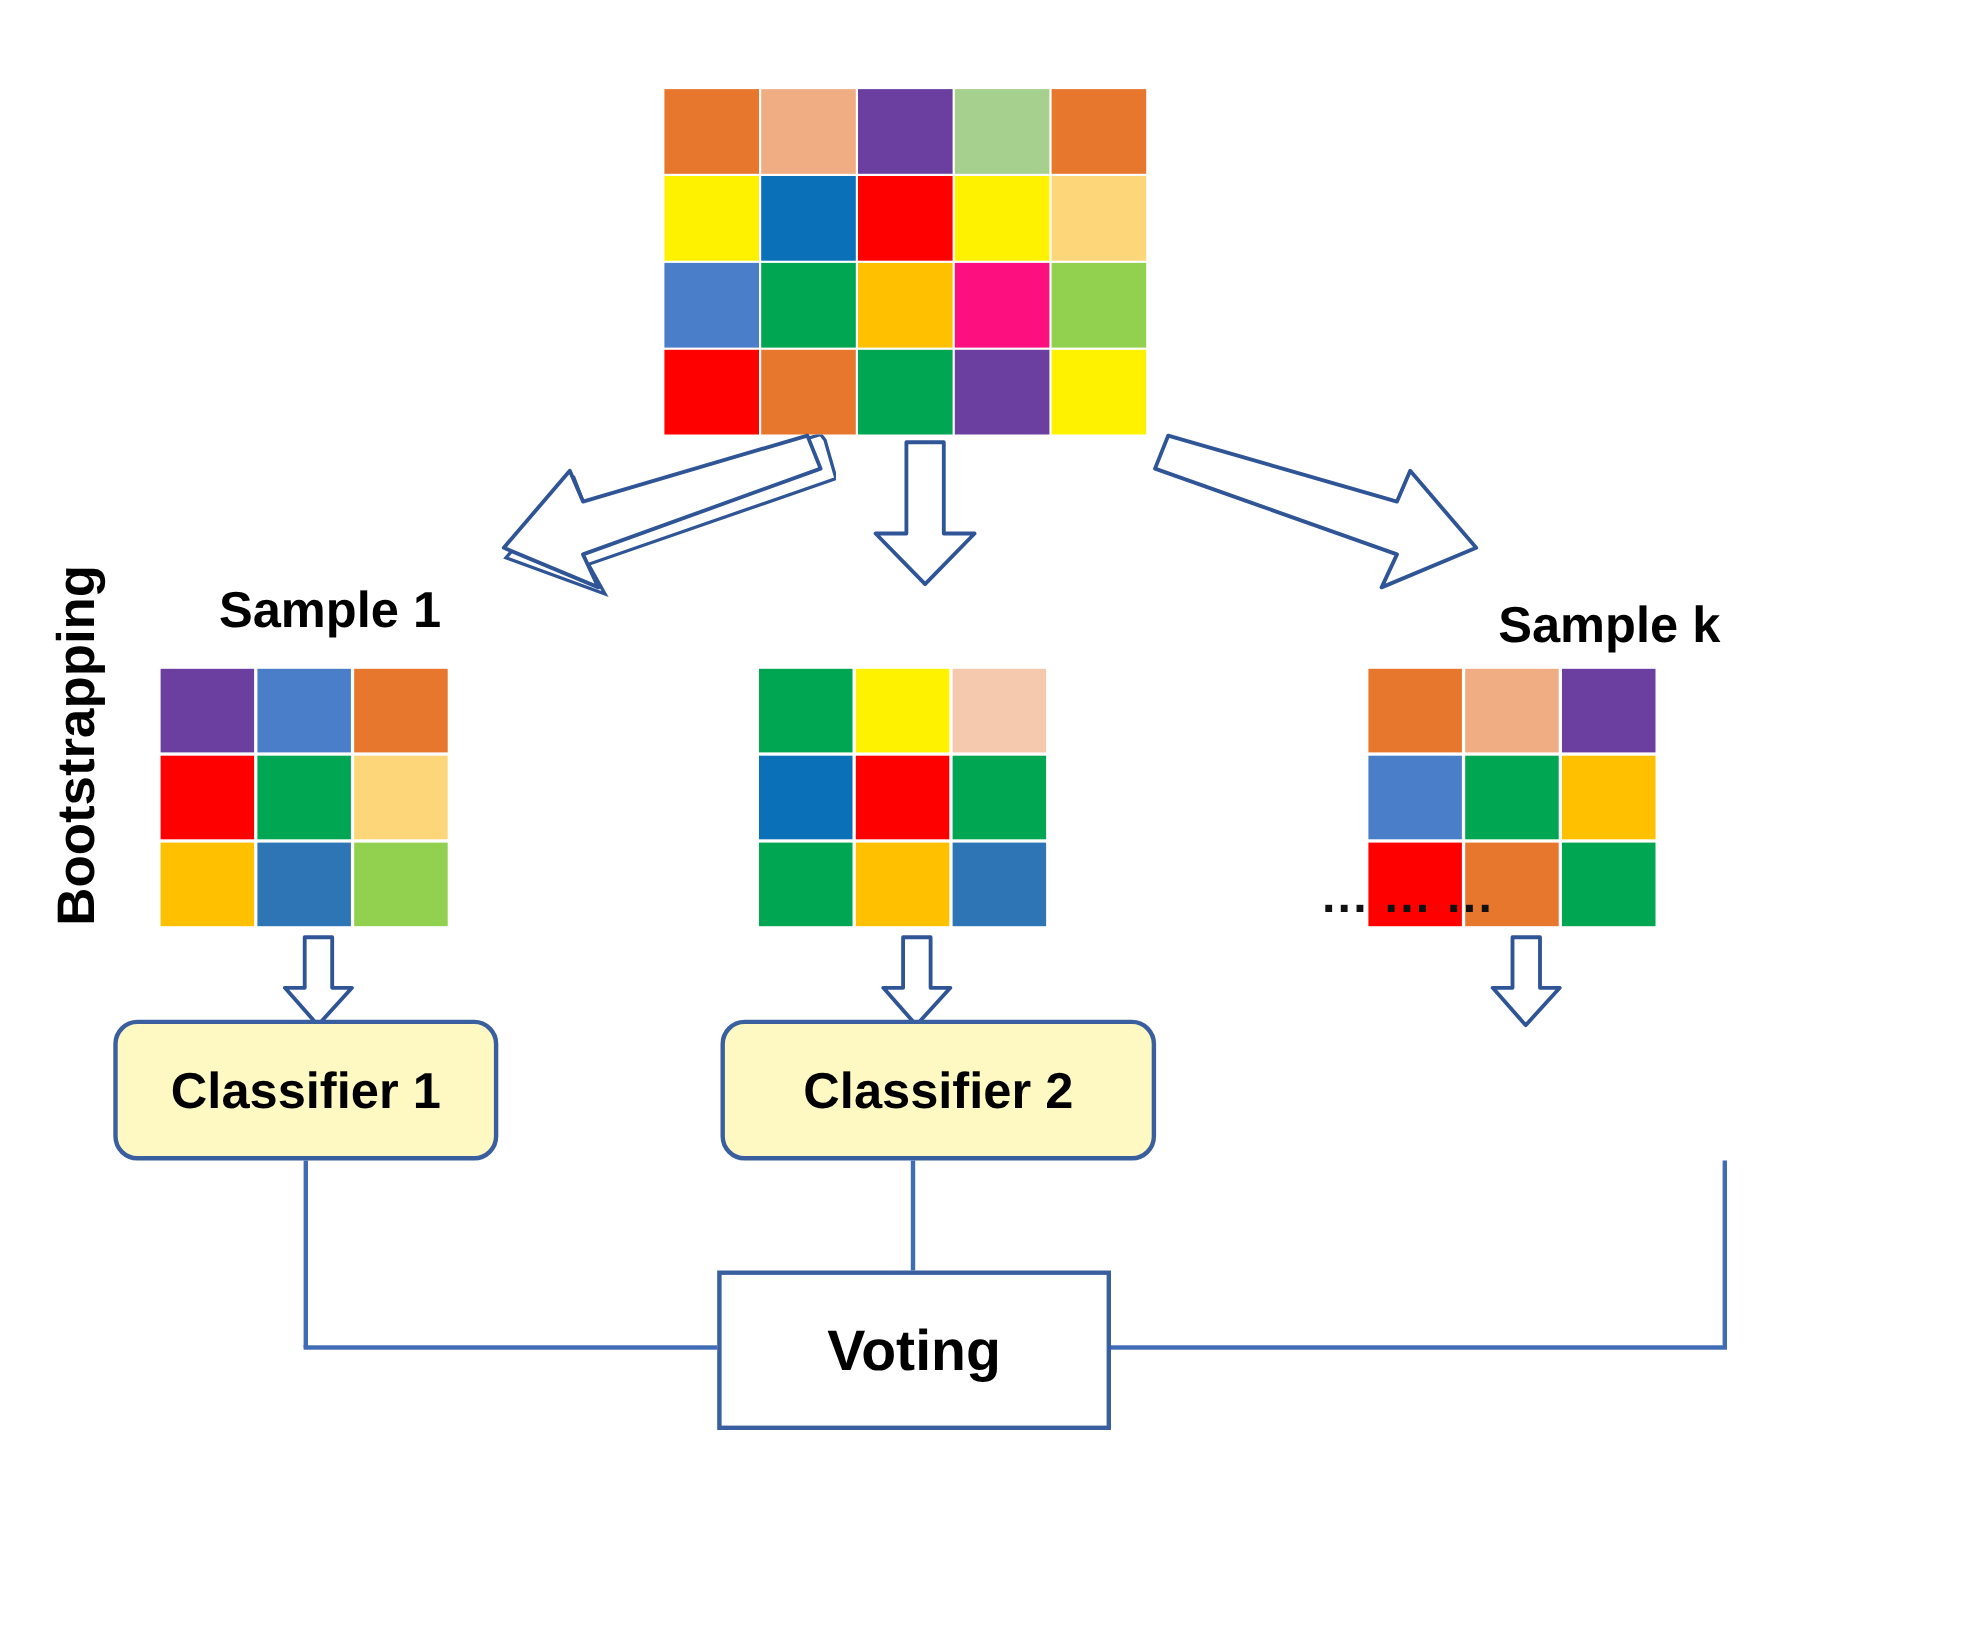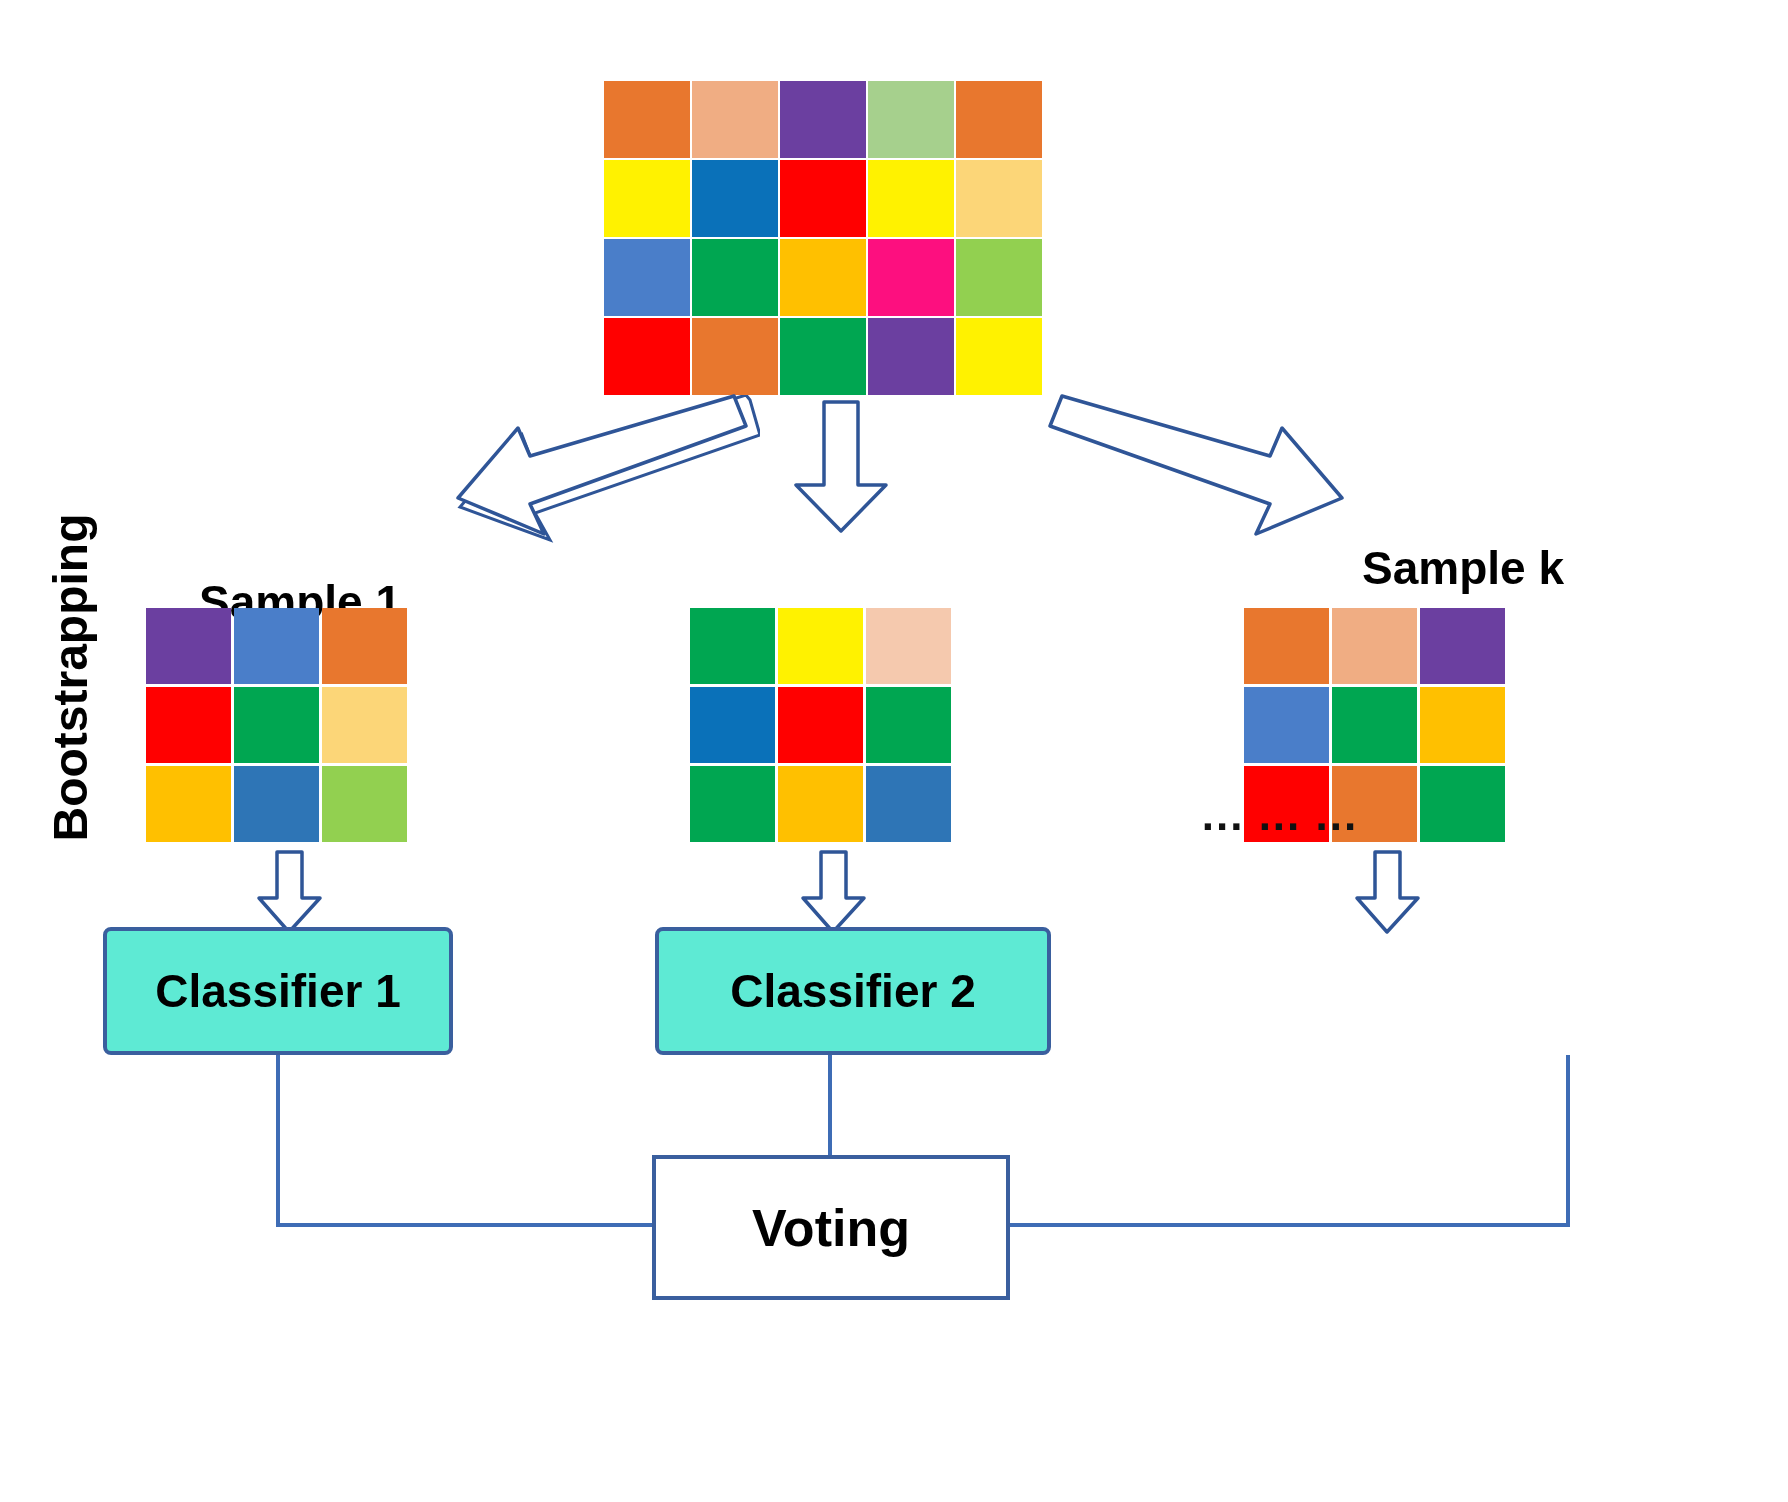--- a/index.html
+++ b/index.html
@@ -12,21 +12,21 @@
 
   
   .heading{
     position:absolute;font-weight:bold;color:#000;
     white-space:nowrap;text-align:center;
   }
   #initial-data-title{
     left:594px;top:10px;width:500px;font-size:49px;letter-spacing:0px;
   }
   .sample-title{font-size:46px;}
-  #sample-1-title{left:100px;top:527px;width:400px;margin-top:48px;}
+  #sample-1-title{left:100px;top:527px;width:400px;}
   #sample-2-title{left:643px;top:541px;width:400px;}
   #sample-k-title{left:1263px;top:541px;width:400px;}
 
   #bootstrapping-label{
     position:absolute;left:-120px;top:650px;width:380px;
     font-size:48px;font-weight:bold;text-align:center;
     transform:rotate(-90deg);transform-origin:center center;
     white-space:nowrap;
   }
 
@@ -53,21 +53,21 @@
   #sample-2-grid{left:690px;top:608px;}
   #sample-k-grid{left:1244px;top:608px;}
   .cell{width:100%;height:100%;}
 
   
   .block-arrow{position:absolute;}
 
   
   .classifier-box{
     position:absolute;height:128px;
-    border:4px solid #3a5f9e;border-radius:8px;background:#5eead4;
+    border:4px solid #3a5f9e;border-radius:22px;background:#fef9c3;
     display:flex;align-items:center;justify-content:center;
     font-size:46px;font-weight:bold;color:#000;
     box-sizing:border-box;
   }
   #classifier-1{left:103px;top:927px;width:350px;}
   #classifier-2{left:655px;top:927px;width:396px;}
   #classifier-k{left:1192px;top:927px;width:352px;}
 
   
   #voting-box{

